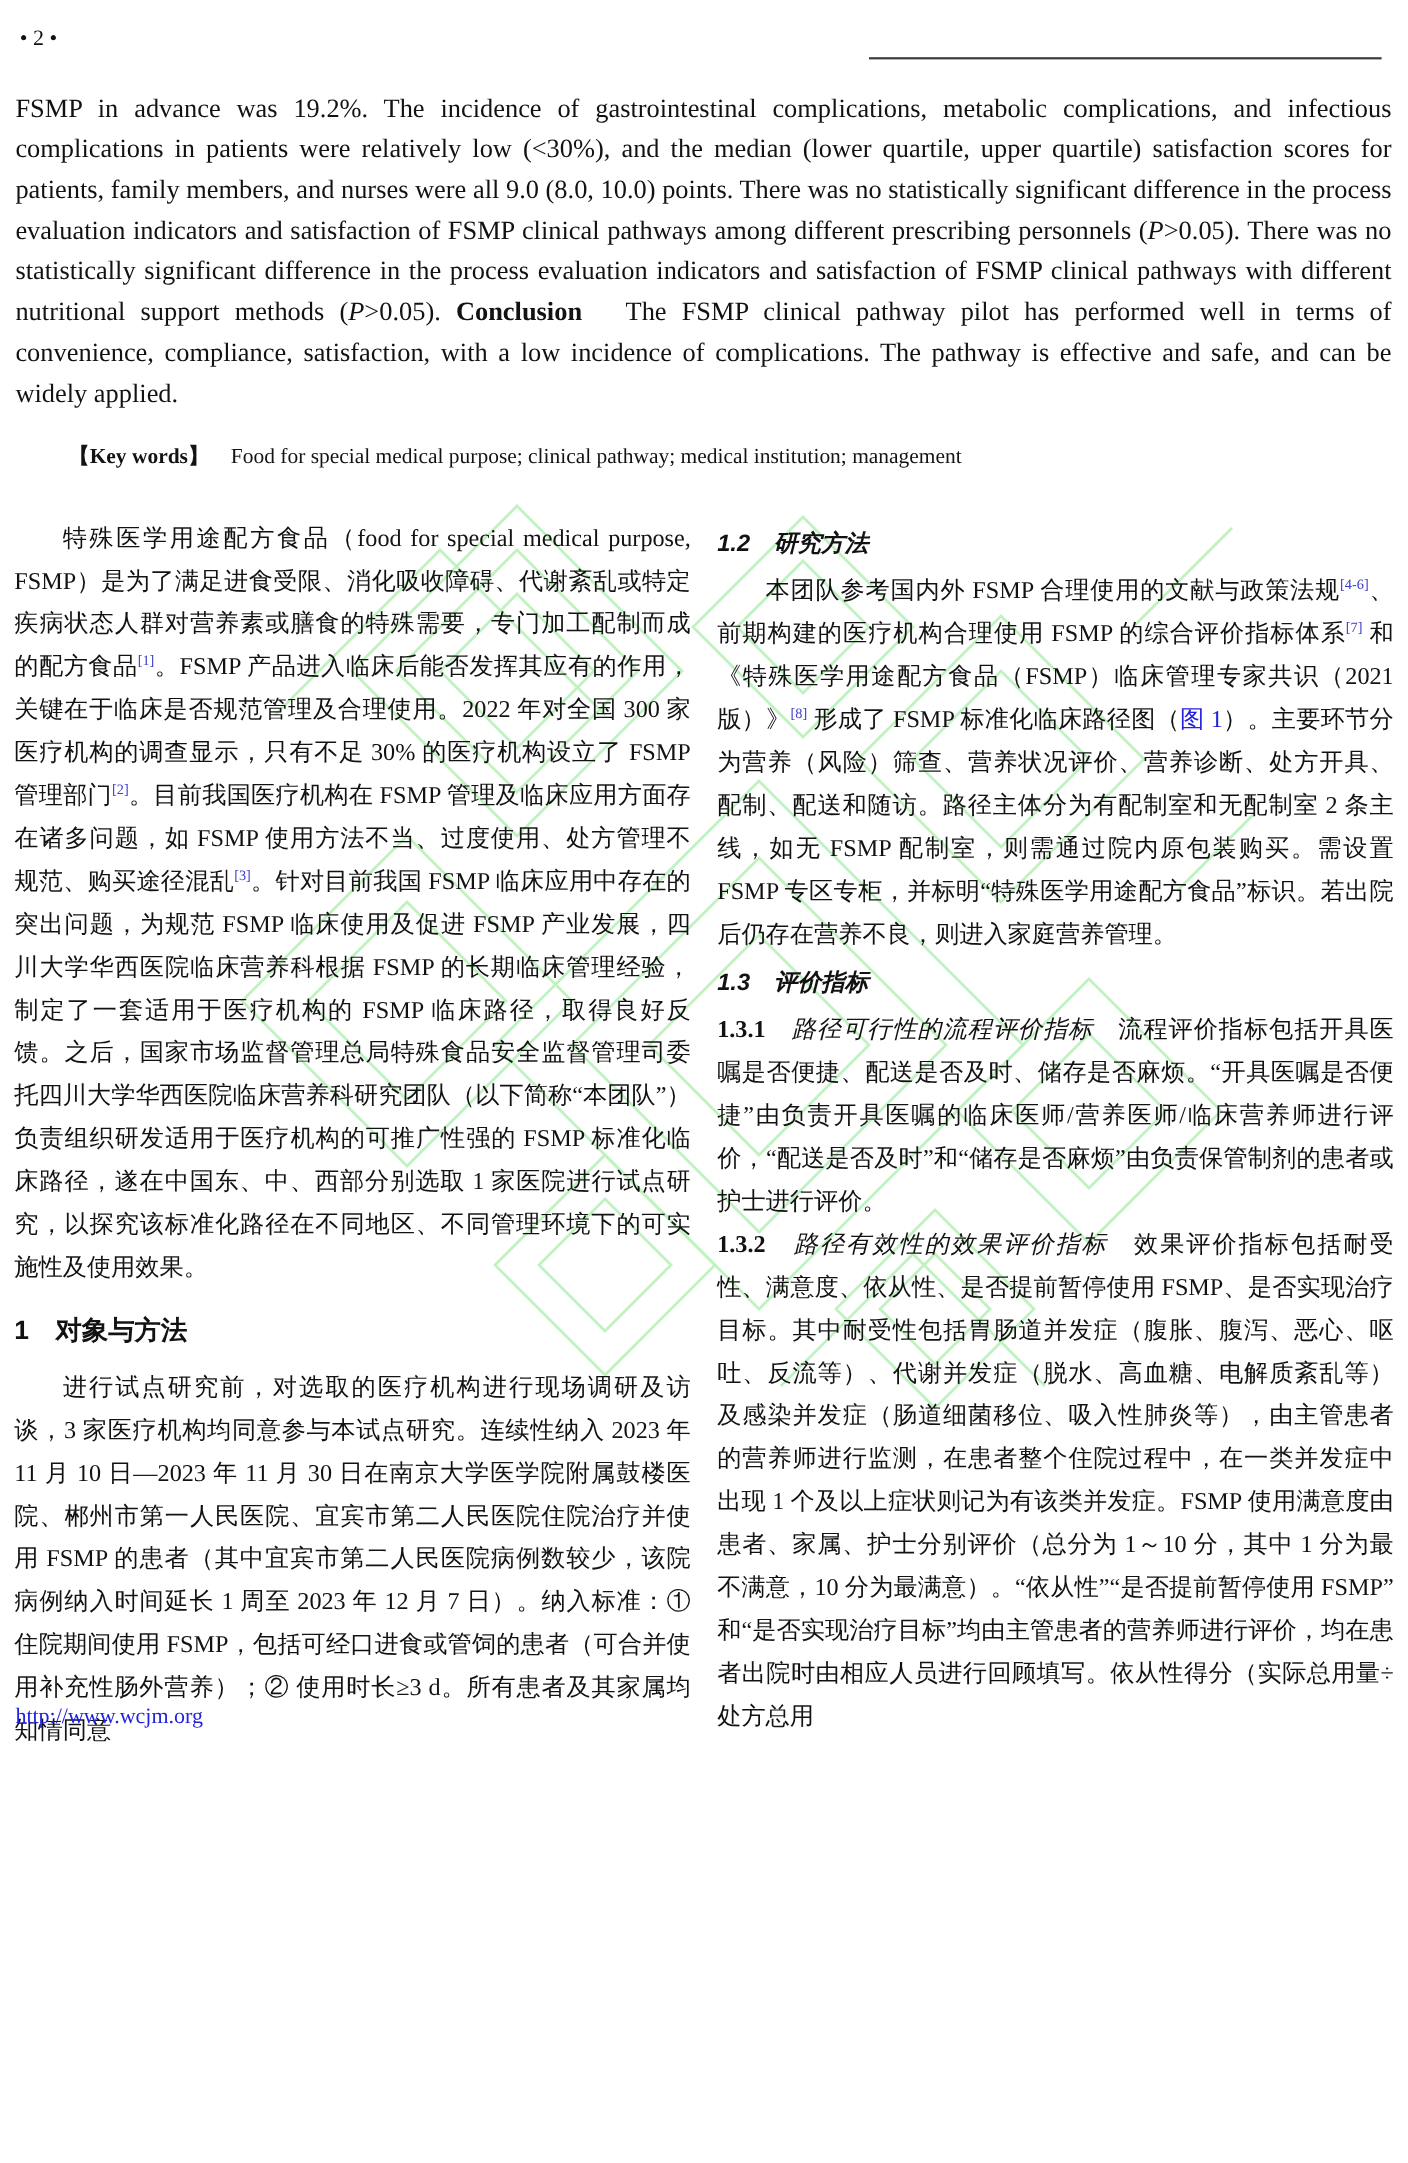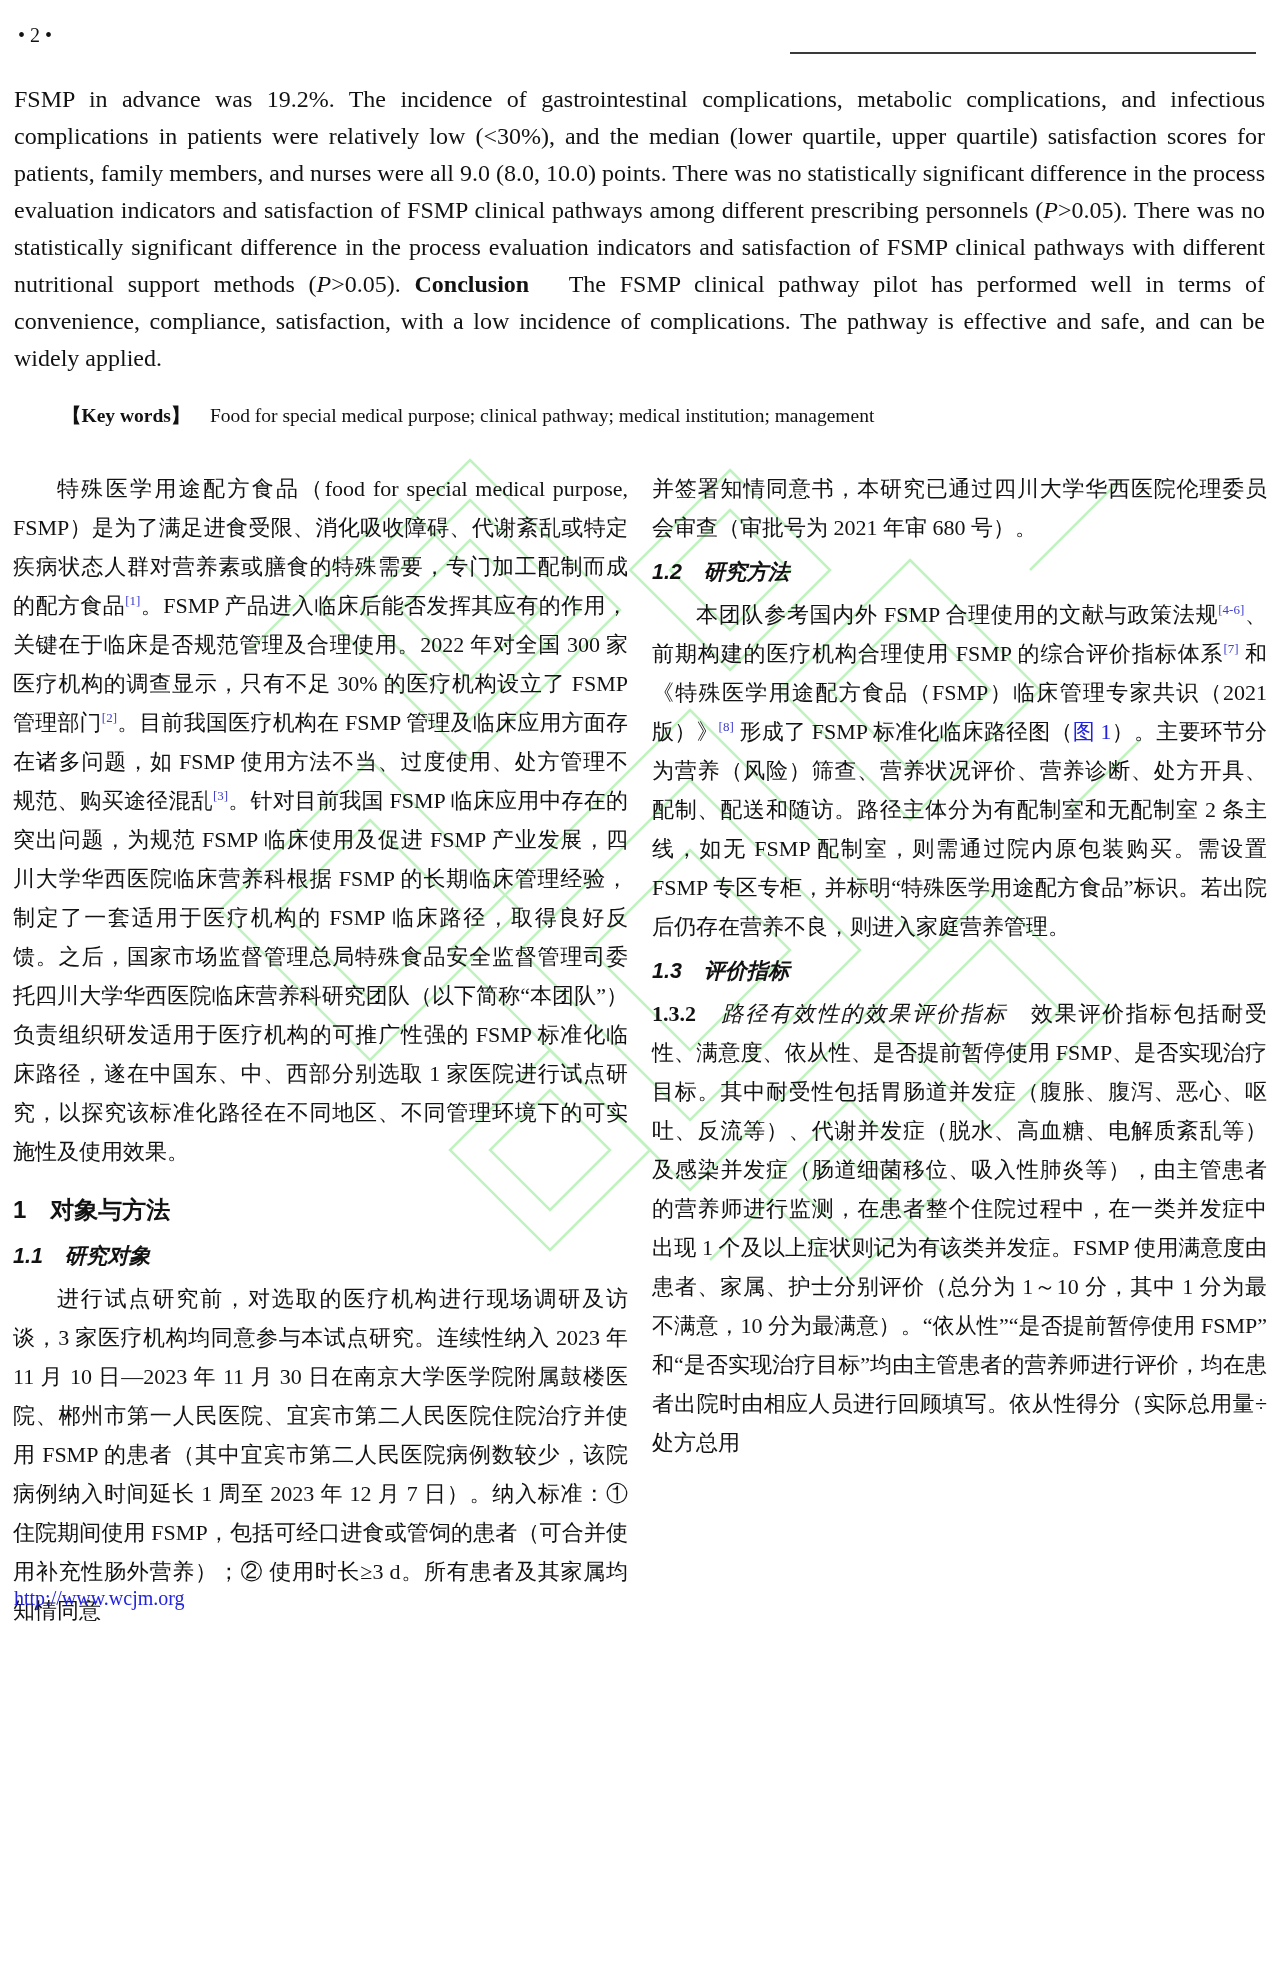--- a/index.html
+++ b/index.html
@@ -104,29 +104,28 @@
     <section class="abstract">
       <p class="abs-text"><span>FSMP in advance was 19.2%. The incidence of gastrointestinal complications, metabolic complications, and infectious complications in patients were relatively low (&lt;30%), and the median (lower quartile, upper quartile) satisfaction scores for patients, family members, and nurses were all 9.0 (8.0, 10.0) points. There was no statistically significant difference in the process evaluation indicators and satisfaction of FSMP clinical pathways among different prescribing personnels (</span><span class="i">P</span><span>&gt;0.05). There was no statistically significant difference in the process evaluation indicators and satisfaction of FSMP clinical pathways with different nutritional support methods (</span><span class="i">P</span><span>&gt;0.05). </span><span class="b">Conclusion</span><span>　The FSMP clinical pathway pilot has performed well in terms of convenience, compliance, satisfaction, with a low incidence of complications. The pathway is effective and safe, and can be widely applied.</span></p>
       <p class="keywords"><span class="b">【Key words】</span><span>　Food for special medical purpose; clinical pathway; medical institution; management</span></p>
     </section>
 
     <main class="columns">
 
       <div class="col">
         <p class="para indent"><span>特殊医学用途配方食品（food for special medical purpose, FSMP）是为了满足进食受限、消化吸收障碍、代谢紊乱或特定疾病状态人群对营养素或膳食的特殊需要，专门加工配制而成的配方食品</span><sup class="ref">[1]</sup><span>。FSMP 产品进入临床后能否发挥其应有的作用，关键在于临床是否规范管理及合理使用。2022 年对全国 300 家医疗机构的调查显示，只有不足 30% 的医疗机构设立了 FSMP 管理部门</span><sup class="ref">[2]</sup><span>。目前我国医疗机构在 FSMP 管理及临床应用方面存在诸多问题，如 FSMP 使用方法不当、过度使用、处方管理不规范、购买途径混乱</span><sup class="ref">[3]</sup><span>。针对目前我国 FSMP 临床应用中存在的突出问题，为规范 FSMP 临床使用及促进 FSMP 产业发展，四川大学华西医院临床营养科根据 FSMP 的长期临床管理经验，制定了一套适用于医疗机构的 FSMP 临床路径，取得良好反馈。之后，国家市场监督管理总局特殊食品安全监督管理司委托四川大学华西医院临床营养科研究团队（以下简称“本团队”）负责组织研发适用于医疗机构的可推广性强的 FSMP 标准化临床路径，遂在中国东、中、西部分别选取 1 家医院进行试点研究，以探究该标准化路径在不同地区、不同管理环境下的可实施性及使用效果。</span></p>
         <h1 class="h1">1　对象与方法</h1>
-        <h2 class="h2">1.1　研究对象</h2>
         <p class="para indent"><span>进行试点研究前，对选取的医疗机构进行现场调研及访谈，3 家医疗机构均同意参与本试点研究。连续性纳入 2023 年 11 月 10 日—2023 年 11 月 30 日在南京大学医学院附属鼓楼医院、郴州市第一人民医院、宜宾市第二人民医院住院治疗并使用 FSMP 的患者（其中宜宾市第二人民医院病例数较少，该院病例纳入时间延长 1 周至 2023 年 12 月 7 日）。纳入标准：① 住院期间使用 FSMP，包括可经口进食或管饲的患者（可合并使用补充性肠外营养）；② 使用时长≥3 d。所有患者及其家属均知情同意</span></p>
       </div>
 
       <div class="col">
-        <p class="para"><span>并签署知情同意书，本研究已通过四川大学华西医院伦理委员会审查（审批号为 2021 年审 680 号）。</span></p>
         <h2 class="h2">1.2　研究方法</h2>
         <p class="para indent"><span>本团队参考国内外 FSMP 合理使用的文献与政策法规</span><sup class="ref">[4-6]</sup><span>、前期构建的医疗机构合理使用 FSMP 的综合评价指标体系</span><sup class="ref">[7]</sup><span> 和《特殊医学用途配方食品（FSMP）临床管理专家共识（2021 版）》</span><sup class="ref">[8]</sup><span> 形成了 FSMP 标准化临床路径图（</span><span class="link">图 1</span><span>）。主要环节分为营养（风险）筛查、营养状况评价、营养诊断、处方开具、配制、配送和随访。路径主体分为有配制室和无配制室 2 条主线，如无 FSMP 配制室，则需通过院内原包装购买。需设置 FSMP 专区专柜，并标明“特殊医学用途配方食品”标识。若出院后仍存在营养不良，则进入家庭营养管理。</span></p>
         <h2 class="h2">1.3　评价指标</h2>
+        <p class="para"><span class="b">1.3.1</span><span class="i">　路径可行性的流程评价指标</span><span>　流程评价指标包括开具医嘱是否便捷、配送是否及时、储存是否麻烦。“开具医嘱是否便捷”由负责开具医嘱的临床医师/营养医师/临床营养师进行评价，“配送是否及时”和“储存是否麻烦”由负责保管制剂的患者或护士进行评价。</span></p>
         <p class="para"><span class="b">1.3.2</span><span class="i">　路径有效性的效果评价指标</span><span>　效果评价指标包括耐受性、满意度、依从性、是否提前暂停使用 FSMP、是否实现治疗目标。其中耐受性包括胃肠道并发症（腹胀、腹泻、恶心、呕吐、反流等）、代谢并发症（脱水、高血糖、电解质紊乱等）及感染并发症（肠道细菌移位、吸入性肺炎等），由主管患者的营养师进行监测，在患者整个住院过程中，在一类并发症中出现 1 个及以上症状则记为有该类并发症。FSMP 使用满意度由患者、家属、护士分别评价（总分为 1～10 分，其中 1 分为最不满意，10 分为最满意）。“依从性”“是否提前暂停使用 FSMP”和“是否实现治疗目标”均由主管患者的营养师进行评价，均在患者出院时由相应人员进行回顾填写。依从性得分（实际总用量÷处方总用</span></p>
       </div>
 
     </main>
 
     <footer class="footer">
       <a class="site-link">http://www.wcjm.org</a>
     </footer>
 
   </div>

